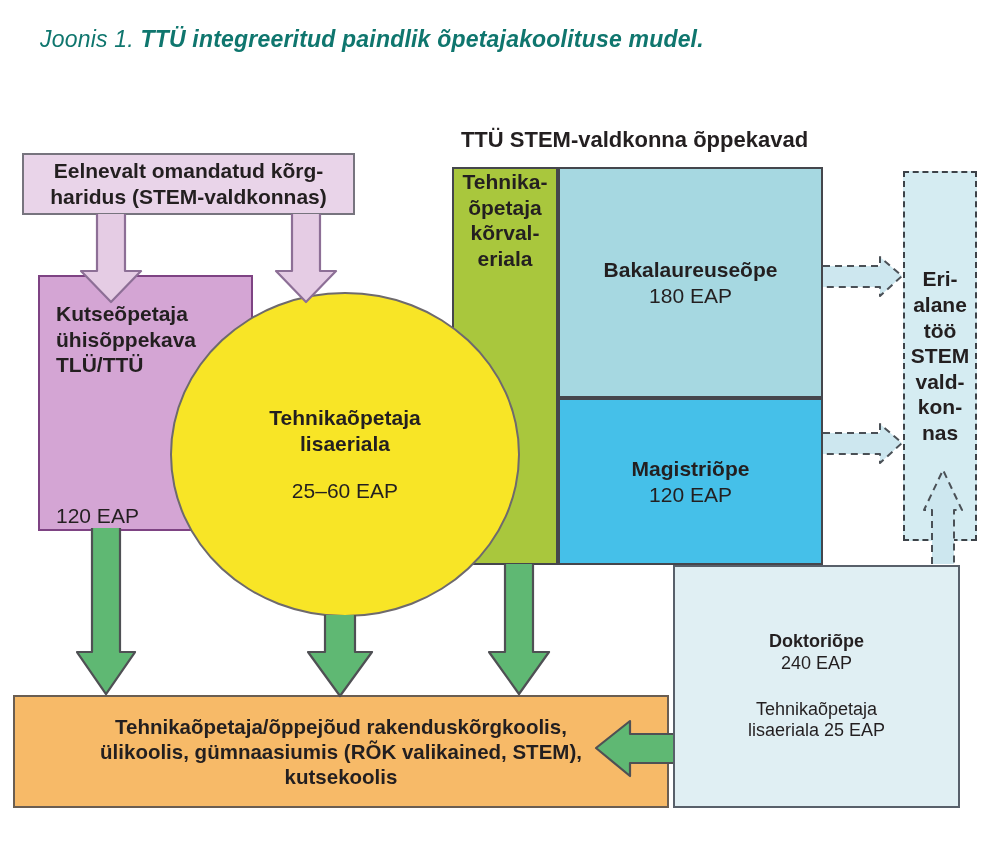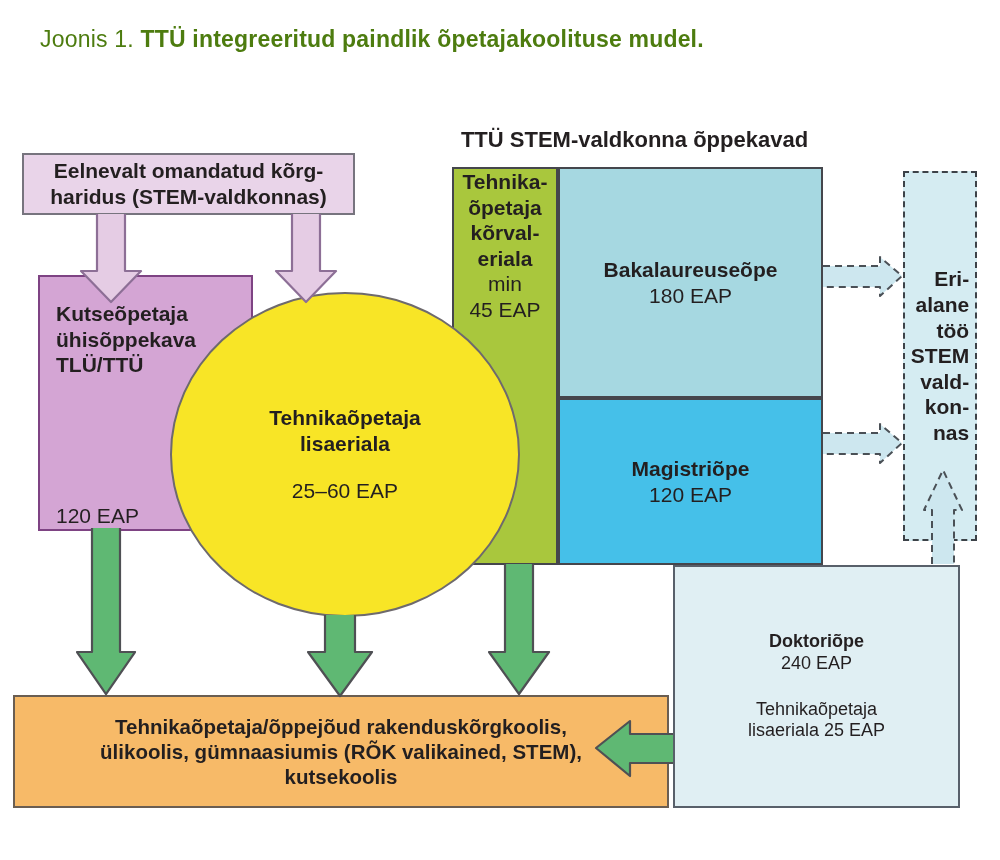--- a/index.html
+++ b/index.html
@@ -2,21 +2,21 @@
 <html style="--text: #231f20; --pink-box-fill: #e9d4e9; --pink-box-border: #77747e; --pink-arrow-fill: #e5cce4; --pink-arrow-border: #8d6f96; --purple-fill: #d4a5d4; --purple-border: #7e4383; --yellow-fill: #f8e526; --yellow-border: #6e6a6d; --green-fill: #a9c73d; --stem-border: #45464c; --baka-fill: #a6d8e1; --magi-fill: #45c0e9; --dashed-fill: #d5ecf2; --dashed-border: #3d4248; --doktor-fill: #e0eff3; --doktor-border: #58606a; --orange-fill: #f7ba68; --orange-border: #6a5e52; --green-arrow-fill: #5fb873; --green-arrow-border: #4f5054; --dash-arrow-fill: #cde7ef; --dash-arrow-border: #4a5056;"><head>
 <meta charset="utf-8">
 <style>
   html,body{margin:0;padding:0;background:#ffffff;}
   .canvas{
     position:relative;width:1000px;height:860px;background:#fff;overflow:hidden;
     font-family:"Liberation Sans","DejaVu Sans",sans-serif;color:var(--text,#231f20);
   }
   .pre{white-space:pre-line;}
   .abs{position:absolute;box-sizing:border-box;}
-  .title{left:40px;top:26px;font-size:23px;letter-spacing:.2px;color:#4d7c0f;}
+  .title{left:40px;top:26px;font-size:23px;letter-spacing:.2px;color:#0f766e;font-style:italic;}
   .title .bold{font-weight:bold;}
   .hdr{left:442px;top:127px;width:385px;text-align:center;font-weight:bold;font-size:22px;}
 
   .box{display:flex;flex-direction:column;align-items:center;justify-content:center;
        text-align:center;line-height:1.22;}
   .prior{left:22px;top:153px;width:333px;height:62px;background:var(--pink-box-fill);
          border:2px solid var(--pink-box-border);font-weight:bold;font-size:21px;z-index:1;}
   .kutse{left:38px;top:275px;width:215px;height:256px;background:var(--purple-fill);
          border:2px solid var(--purple-border);z-index:1;
          align-items:flex-start;justify-content:space-between;text-align:left;
@@ -31,21 +31,21 @@
   .korval{left:452px;top:167px;width:106px;height:398px;background:var(--green-fill);
           border:2px solid var(--stem-border);z-index:1;justify-content:flex-start;
           font-size:21px;}
   .korval .b{font-weight:bold;}
   .baka{left:558px;top:167px;width:265px;height:231px;background:var(--baka-fill);
         border:2px solid var(--stem-border);z-index:1;font-size:21px;}
   .baka .b,.magi .b,.doktor .b{font-weight:bold;}
   .magi{left:558px;top:398px;width:265px;height:167px;background:var(--magi-fill);
         border:2px solid var(--stem-border);z-index:1;font-size:21px;}
   .dashedbox{left:903px;top:171px;width:74px;height:370px;background:var(--dashed-fill);
-        border:2.5px dashed var(--dashed-border);font-weight:bold;font-size:21px;z-index:1;text-align:right;}
+        border:2.5px dashed var(--dashed-border);font-weight:bold;font-size:21px;z-index:1;}
   .doktor{left:673px;top:565px;width:287px;height:243px;background:var(--doktor-fill);
         border:2px solid var(--doktor-border);font-size:18px;z-index:1;text-align:center;}
   .doktor .gap{margin-top:24px;}
   .outcome{left:13px;top:695px;width:656px;height:113px;background:var(--orange-fill);
         border:2px solid var(--orange-border);font-weight:bold;font-size:20.5px;z-index:1;}
 
   svg.arrows{position:absolute;left:0;top:0;z-index:3;pointer-events:none;}
   .arrow-pink{fill:var(--pink-arrow-fill);stroke:var(--pink-arrow-border);
               stroke-width:2.2;stroke-linejoin:round;}
   .arrow-green{fill:var(--green-arrow-fill);stroke:var(--green-arrow-border);
@@ -79,22 +79,20 @@
     <span class="b pre">Tehnikaõpetaja
 lisaeriala</span>
     <span class="pre gap">25–60 EAP</span>
   </div>
 
   <div class="abs box korval">
     <span class="b pre">Tehnika-
 õpetaja
 kõrval-
 eriala</span>
-    <span class="pre">min
-45 EAP</span>
   </div>
 
   <div class="abs box baka">
     <span class="b">Bakalaureuseõpe</span>
     <span>180 EAP</span>
   </div>
 
   <div class="abs box magi">
     <span class="b">Magistriõpe</span>
     <span>120 EAP</span>

